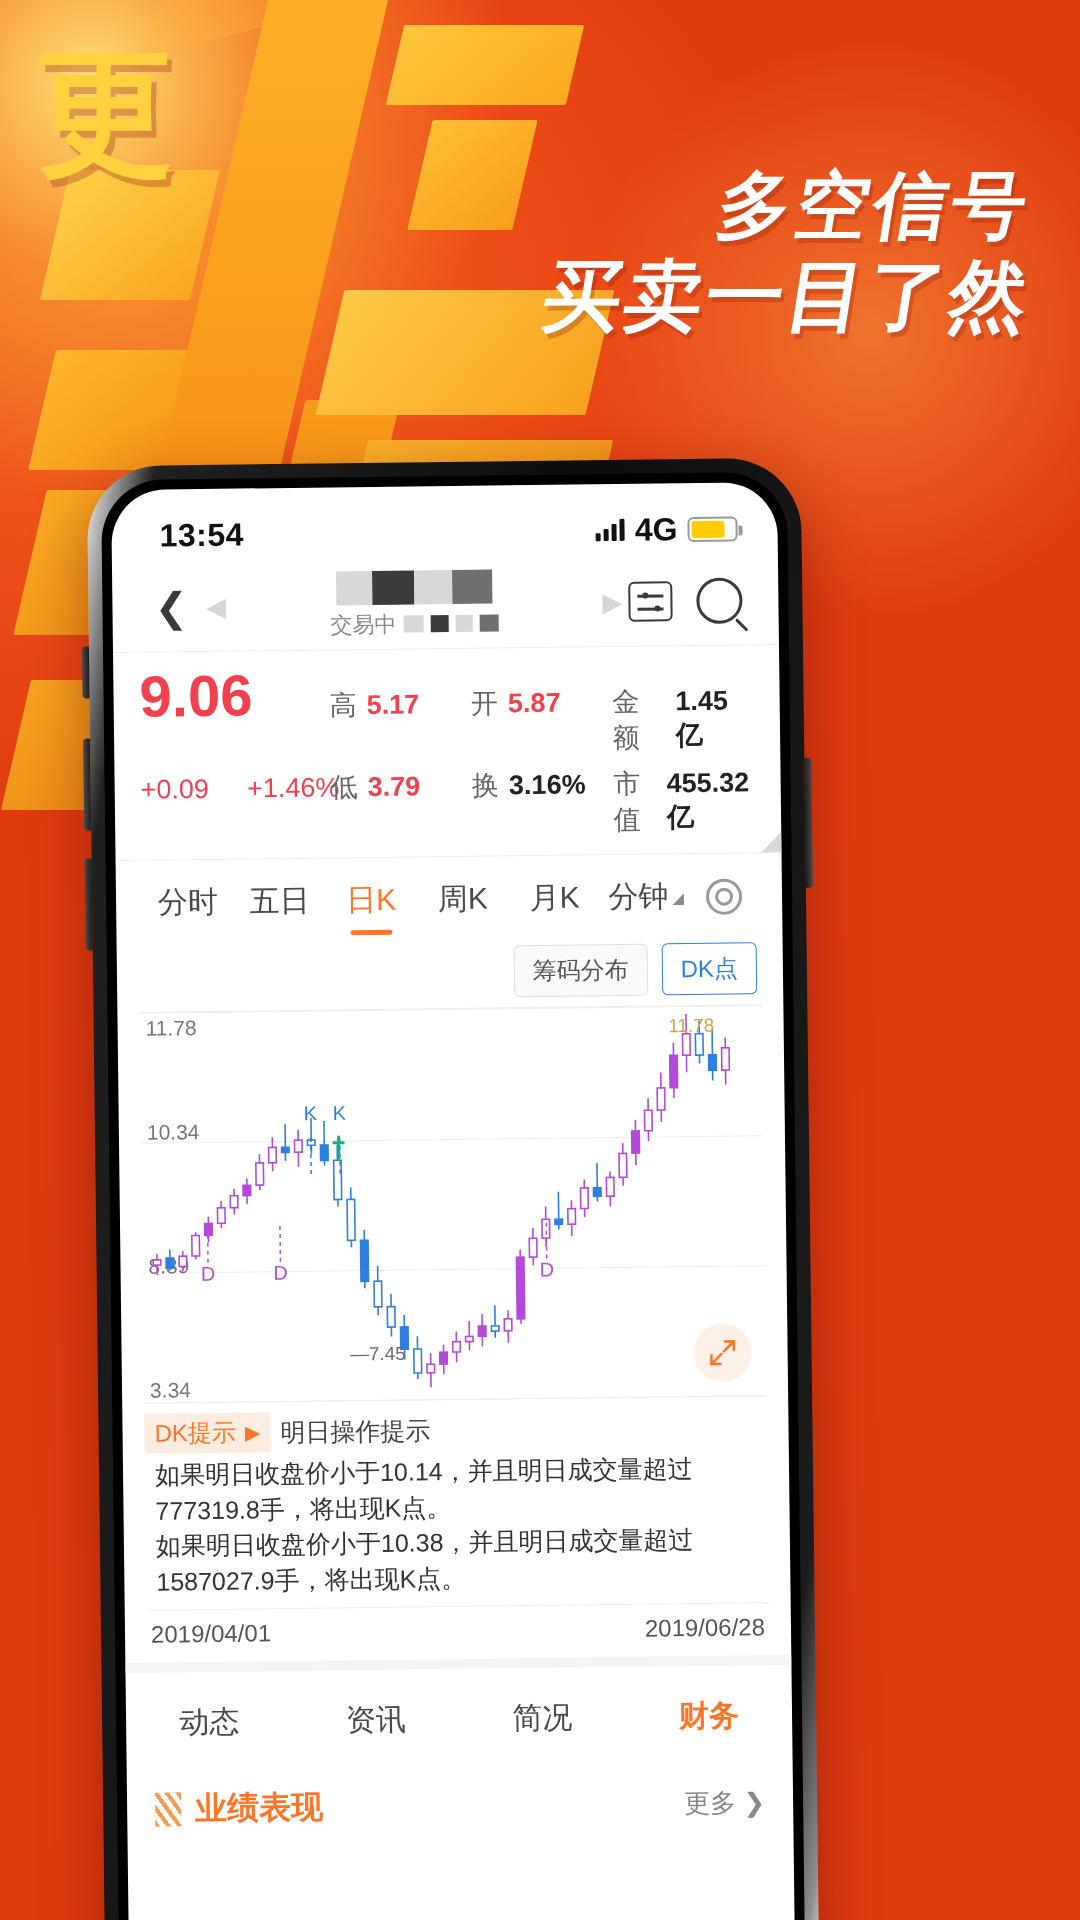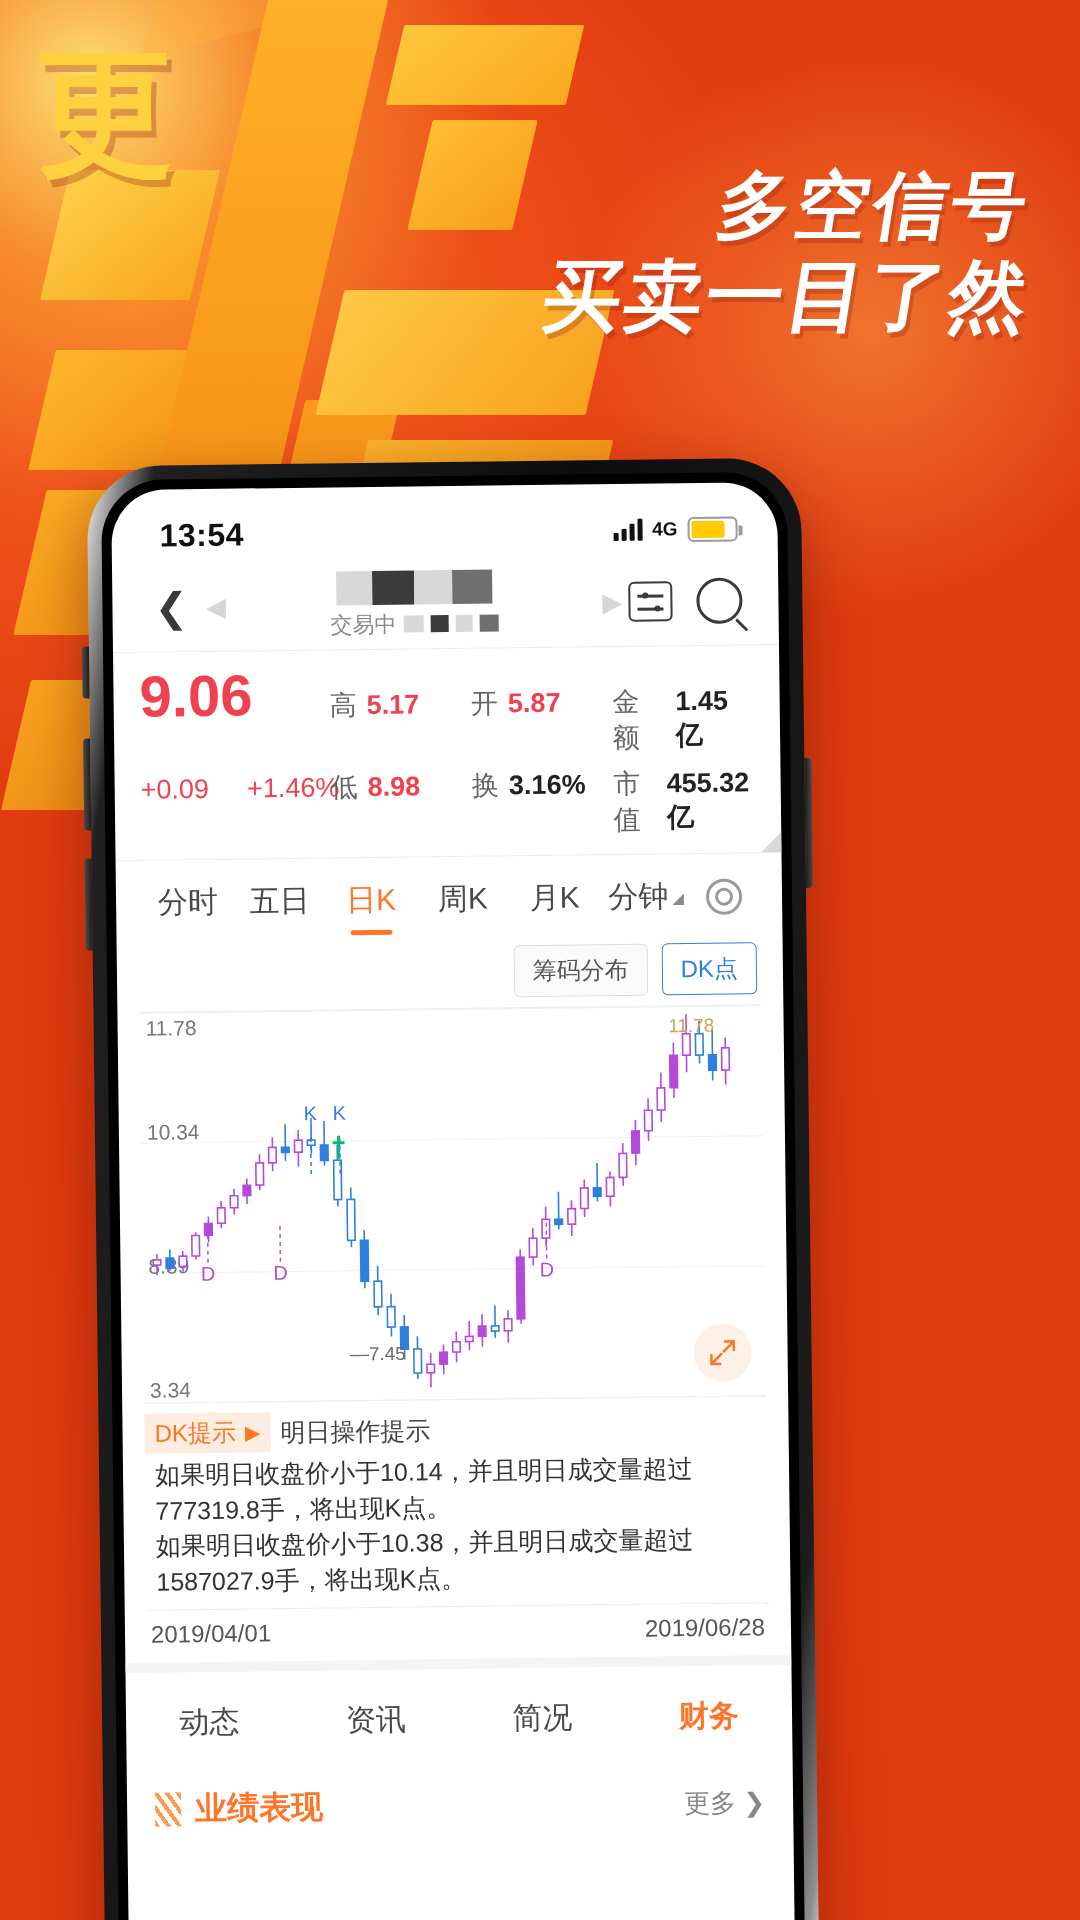--- a/index.html
+++ b/index.html
@@ -108,21 +108,21 @@
     justify-content:space-between; padding:18px 40px 0 48px;
   }
   .sb-time { font-size:32px; font-weight:bold; color:#111; letter-spacing:.5px; }
   .sb-right { display:flex; align-items:center; gap:10px; }
   .signal { display:flex; align-items:flex-end; gap:3px; height:22px; }
   .signal i { display:block; width:5px; background:#111; border-radius:1px; }
   .signal i:nth-child(1){height:8px;}
   .signal i:nth-child(2){height:12px;}
   .signal i:nth-child(3){height:17px;}
   .signal i:nth-child(4){height:22px;}
-  .net { font-size:19px; font-weight:bold; color:#111; }
+  .net { font-size:32px; font-weight:bold; color:#111; }
   .battery {
     width:50px; height:25px; border:2px solid #9a9a9a; border-radius:6px;
     position:relative; padding:2px;
   }
   .battery::after {
     content:""; position:absolute; right:-7px; top:7px; width:4px; height:10px;
     background:#9a9a9a; border-radius:0 2px 2px 0;
   }
   .battery b { display:block; height:100%; width:78%; background:#ffcc00; border-radius:3px; }
 
@@ -348,21 +348,21 @@
         </div>
         <div class="qrow" style="margin-top:10px">
           <div class="qcol-price">
             <div class="price-sub">
               <span>+0.09</span>
               <span>+1.46%</span>
             </div>
           </div>
           <div class="qcol">
             <span class="qlabel">低</span>
-            <span class="qval red">8.98</span>
+            <span class="qval red">3.79</span>
           </div>
           <div class="qcol">
             <span class="qlabel">换</span>
             <span class="qval dark">3.16%</span>
           </div>
           <div class="qcol">
             <span class="qlabel">市值</span>
             <span class="qval dark">455.32亿</span>
           </div>
         </div>

